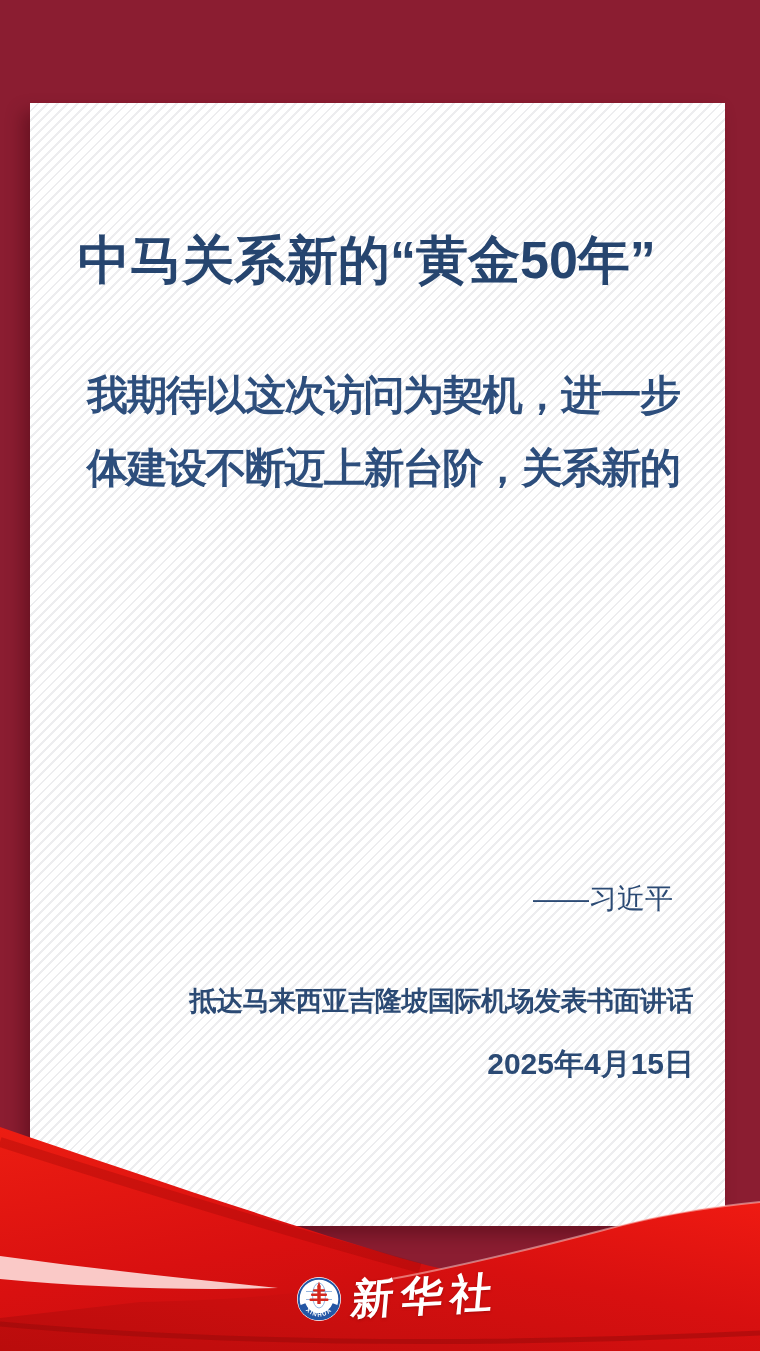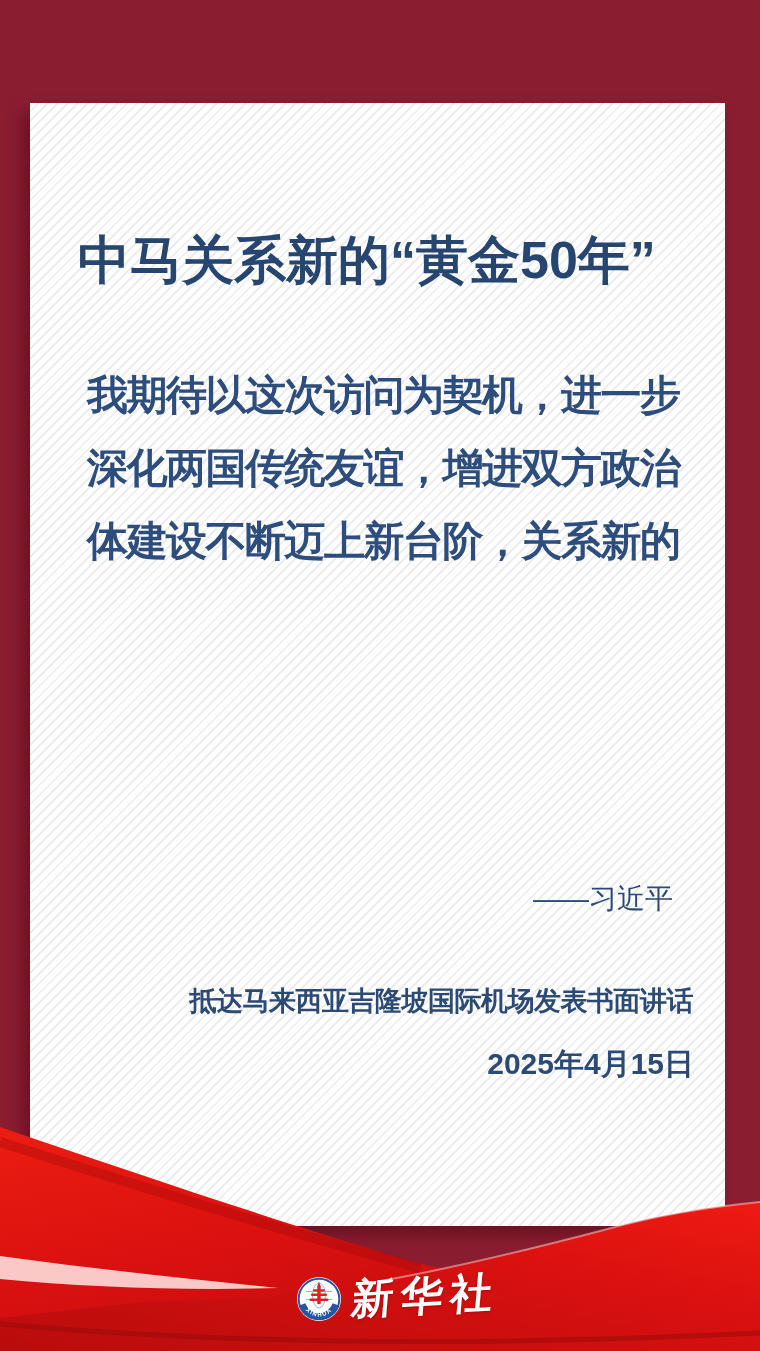--- a/index.html
+++ b/index.html
@@ -49,21 +49,20 @@
   }
 </style>
 </head>
 <body>
 
 <div class="card">
   <div class="title">中马关系新的“黄金50年”</div>
 
   <div class="quote-body">
     <div class="quote-line">我期待以这次访问为契机，进一步</div>
-    <div class="quote-line">深化两国传统友谊，增进双方政治</div>
     <div class="quote-line">体建设不断迈上新台阶，关系新的</div>
   </div>
 
   <div class="attribution">——习近平</div>
   <div class="subtitle">抵达马来西亚吉隆坡国际机场发表书面讲话</div>
   <div class="date">2025年4月15日</div>
 </div>
 
 <svg class="waves" viewBox="0 0 760 261" preserveAspectRatio="none">
   <defs>

